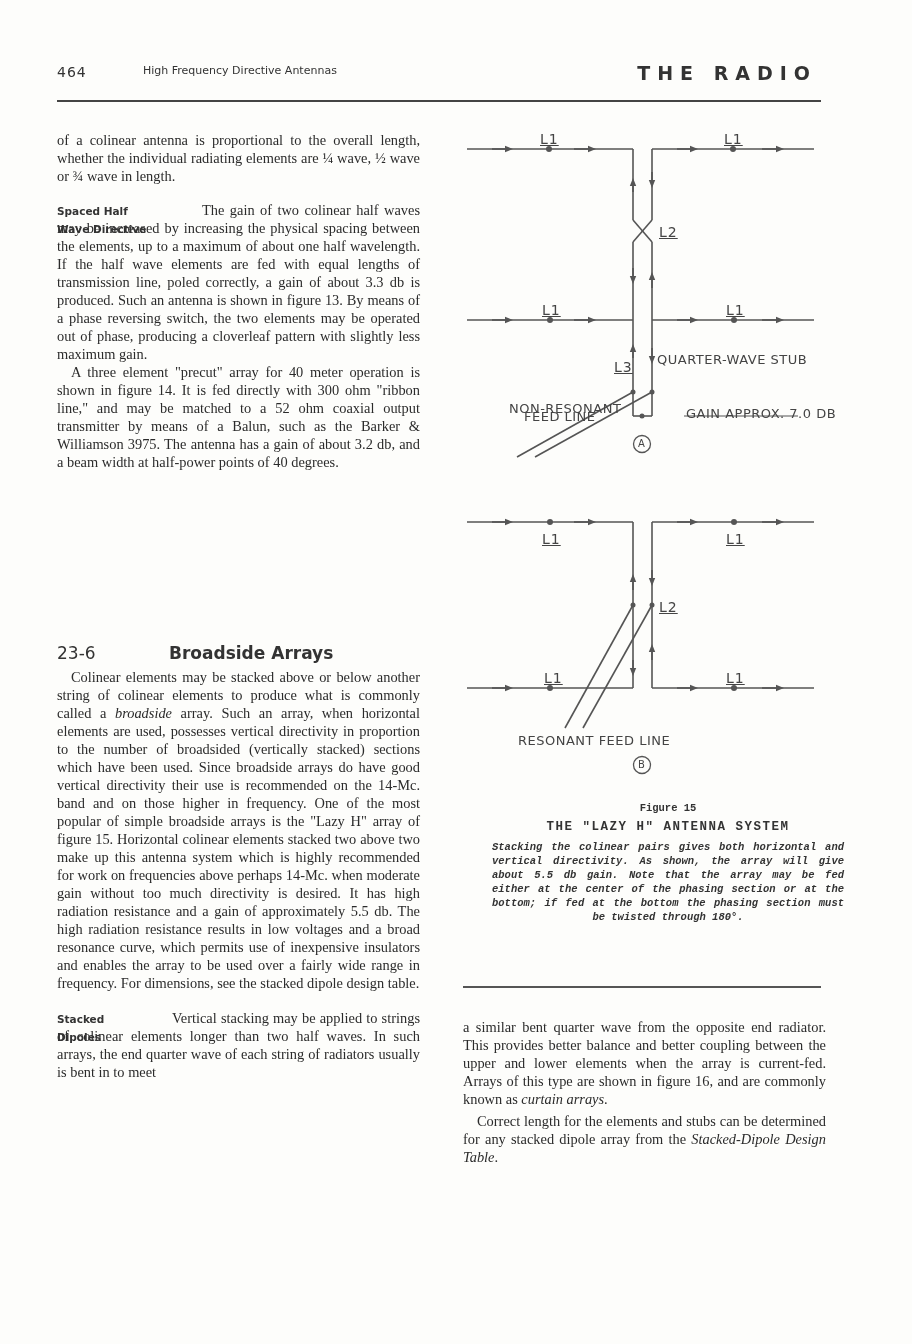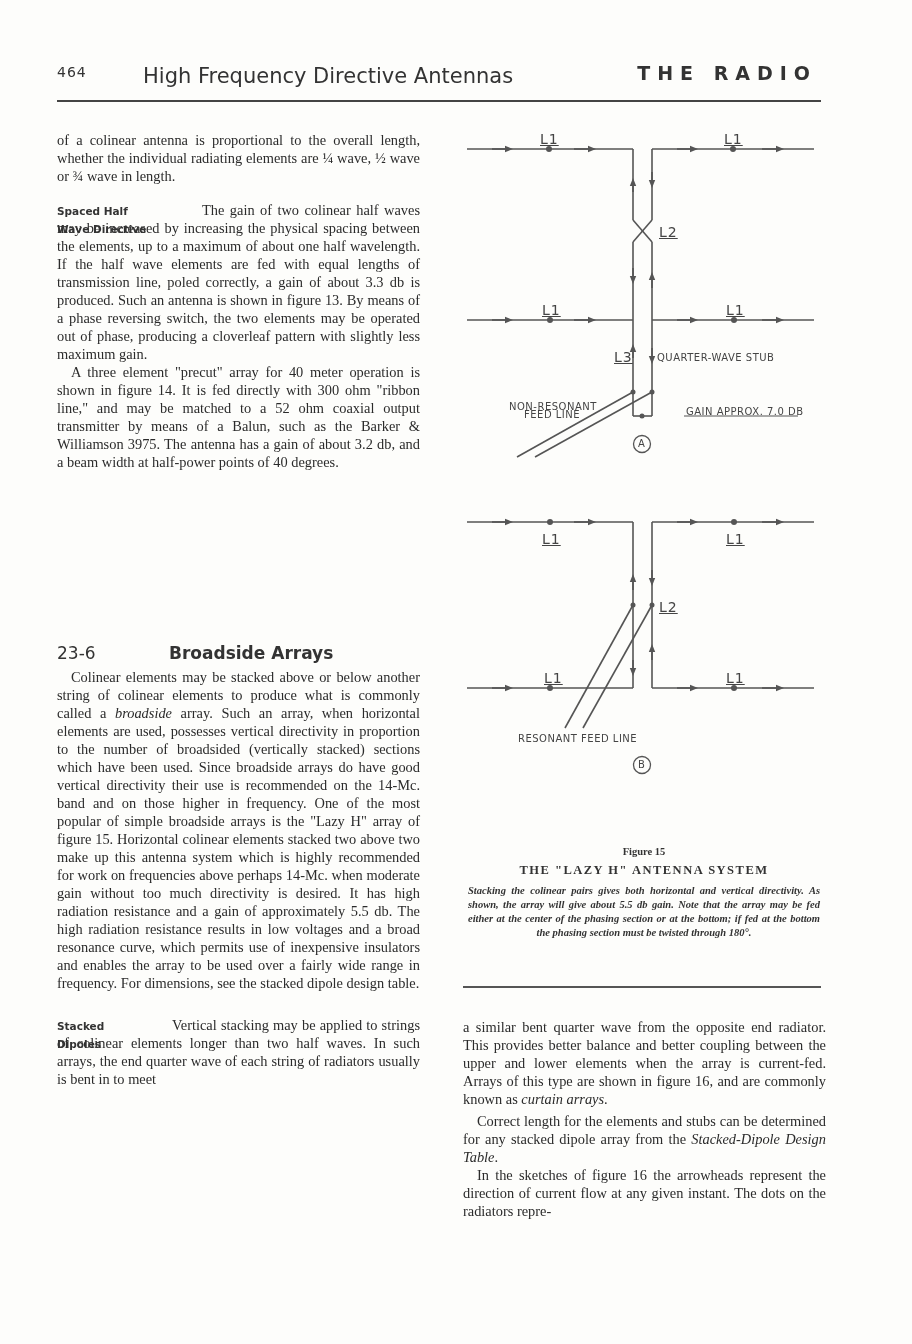--- a/index.html
+++ b/index.html
@@ -1,38 +1,38 @@
 <!DOCTYPE html>
 <html><head>
 <meta charset="utf-8">
 <style>
   html, body { margin: 0; padding: 0; background: #fdfdfb; }
   body { width: 912px; height: 1344px; position: relative; overflow: hidden; color: #2a2a2a; }
   .hdr { position: absolute; top: 60px; left: 57px; width: 760px; height: 30px; }
   .hdr-num { position: absolute; left: 0; top: 4px; font-family: "DejaVu Sans", sans-serif; font-size: 14px; letter-spacing: 1px; color: #333; }
-  .hdr-title { position: absolute; left: 86px; top: 4px; font-family: "DejaVu Sans", sans-serif; font-size: 21px; color: #333; }
+  .hdr-title { position: absolute; left: 86px; top: 4px; font-family: "DejaVu Sans", sans-serif; font-size: 11px; color: #333; }
   .hdr-right { position: absolute; right: 0; top: 2px; font-family: "DejaVu Sans", sans-serif; font-size: 19px; font-weight: bold; letter-spacing: 7px; color: #333; }
   .hdr-rule { position: absolute; left: 57px; top: 100px; width: 764px; height: 2px; background: #444; }
 
   .col { position: absolute; font-family: "Liberation Serif", serif; font-size: 14.4px; line-height: 18px; text-align: justify; color: #2b2b2b; }
   .col p { margin: 0; }
   .indent { text-indent: 14px; }
   .side { position: relative; }
   .side-label { position: absolute; left: 0; top: 1px; font-family: "DejaVu Sans", sans-serif; font-weight: bold; font-size: 10.5px; line-height: 18px; color: #333; }
   .sec-head { position: absolute; left: 57px; top: 643px; width: 370px; font-family: "DejaVu Sans", sans-serif; font-size: 17px; color: #333; }
   .sec-num { position: absolute; left: 0; top: 0; }
   .sec-title { position: absolute; left: 112px; top: 0; font-weight: bold; }
   i { font-style: italic; }
 
   .fig { position: absolute; left: 462px; top: 120px; width: 360px; height: 680px; }
   .fig svg { position: absolute; left: 0; top: 0; }
-  .lbl { position: absolute; font-family: "DejaVu Sans", sans-serif; font-size: 10px; color: #444; letter-spacing: 0.5px; white-space: nowrap; }
+  .lbl { position: absolute; font-family: "DejaVu Sans", sans-serif; font-size: 13px; color: #444; letter-spacing: 0.5px; white-space: nowrap; }
   .lbl-l { font-size: 14px; letter-spacing: 1px; text-decoration: underline; }
 
-  .cap { position: absolute; left: 464px; top: 802px; width: 360px; text-align: center; font-family: Liberation Serif, serif; color: #333; margin-top: 44px; }
+  .cap { position: absolute; left: 488px; top: 802px; width: 360px; text-align: center; font-family: Liberation Mono, monospace; color: #333; }
   .cap-num { font-size: 10.5px; font-weight: bold; margin-bottom: 6px; }
   .cap-title { font-size: 12.5px; font-weight: bold; letter-spacing: 1.5px; margin-bottom: 6px; }
   .cap-text { font-size: 10.5px; font-weight: bold; font-style: italic; line-height: 14px; text-align: justify; text-align-last: center; padding: 0 4px; }
   .cap-rule { position: absolute; left: 463px; top: 986px; width: 358px; height: 1.5px; background: #555; }
 </style>
 </head>
 <body>
 
 <div class="hdr">
   <span class="hdr-num">464</span>
@@ -53,21 +53,21 @@
   <p class="indent">A three element "precut" array for 40 meter operation is shown in figure 14. It is fed directly with 300 ohm "ribbon line," and may be matched to a 52 ohm coaxial output transmitter by means of a Balun, such as the Barker &amp; Williamson 3975. The antenna has a gain of about 3.2 db, and a beam width at half-power points of 40 degrees.</p>
 </div>
 
 <div class="sec-head">
   <span class="sec-num">23-6</span>
   <span class="sec-title">Broadside Arrays</span>
 </div>
 
 <div class="col" style="left:57px; top:668px; width:363px;">
   <p class="indent"><span>Colinear elements may be stacked above or below another string of colinear elements to produce what is commonly called a </span><i>broadside</i><span> array. Such an array, when horizontal elements are used, possesses vertical directivity in proportion to the number of broadsided (vertically stacked) sections which have been used. Since broadside arrays do have good vertical directivity their use is recommended on the 14-Mc. band and on those higher in frequency. One of the most popular of simple broadside arrays is the "Lazy H" array of figure 15. Horizontal colinear elements stacked two above two make up this antenna system which is highly recommended for work on frequencies above perhaps 14-Mc. when moderate gain without too much directivity is desired. It has high radiation resistance and a gain of approximately 5.5 db. The high radiation resistance results in low voltages and a broad resonance curve, which permits use of inexpensive insulators and enables the array to be used over a fairly wide range in frequency. For dimensions, see the stacked dipole design table.</span></p>
-  <div class="side" style="margin-top:24px;">
+  <div class="side" style="margin-top:17px;">
     <div class="side-label">
       <div>Stacked</div>
       <div>Dipoles</div>
     </div>
     <p style="text-indent:115px;">Vertical stacking may be applied to strings of colinear elements longer than two half waves. In such arrays, the end quarter wave of each string of radiators usually is bent in to meet</p>
   </div>
 </div>
 
 <div class="fig">
   <svg width="360" height="680" viewBox="0 0 360 680">
@@ -156,21 +156,21 @@
       <circle cx="180" cy="324" r="8.5"></circle>
       <circle cx="180" cy="645" r="8.5"></circle>
     </g>
   </svg>
 
   <span class="lbl lbl-l" style="left:78px; top:11px;">L1</span>
   <span class="lbl lbl-l" style="left:262px; top:11px;">L1</span>
   <span class="lbl lbl-l" style="left:197px; top:104px;">L2</span>
   <span class="lbl lbl-l" style="left:80px; top:182px;">L1</span>
   <span class="lbl lbl-l" style="left:264px; top:182px;">L1</span>
-  <span class="lbl lbl-l" style="left:152px; top:229px;">L3</span>
+  <span class="lbl lbl-l" style="left:152px; top:239px;">L3</span>
   <span class="lbl" style="left:195px; top:232px;">QUARTER-WAVE STUB</span>
   <span class="lbl" style="left:47px; top:281px;">NON-RESONANT</span>
   <span class="lbl" style="left:62px; top:289px;">FEED LINE</span>
   <span class="lbl" style="left:224px; top:286px;">GAIN APPROX. 7.0 DB</span>
   <span class="lbl" style="left:176px; top:318px; font-size:10px;">A</span>
 
   <span class="lbl lbl-l" style="left:80px; top:411px;">L1</span>
   <span class="lbl lbl-l" style="left:264px; top:411px;">L1</span>
   <span class="lbl lbl-l" style="left:197px; top:479px;">L2</span>
   <span class="lbl lbl-l" style="left:82px; top:550px;">L1</span>
@@ -182,14 +182,13 @@
 <div class="cap">
   <div class="cap-num">Figure 15</div>
   <div class="cap-title">THE "LAZY H" ANTENNA SYSTEM</div>
   <div class="cap-text">Stacking the colinear pairs gives both horizontal and vertical directivity. As shown, the array will give about 5.5 db gain. Note that the array may be fed either at the center of the phasing section or at the bottom; if fed at the bottom the phasing section must be twisted through 180°.</div>
 </div>
 <div class="cap-rule"></div>
 
 <div class="col" style="left:463px; top:1018px; width:363px;">
   <p><span>a similar bent quarter wave from the opposite end radiator. This provides better balance and better coupling between the upper and lower elements when the array is current-fed. Arrays of this type are shown in figure 16, and are commonly known as </span><i>curtain arrays</i><span>.</span></p>
   <p class="indent" style="margin-top:4px;"><span>Correct length for the elements and stubs can be determined for any stacked dipole array from the </span><i>Stacked-Dipole Design Table</i><span>.</span></p>
-  <p class="indent">In the sketches of figure 16 the arrowheads represent the direction of current flow at any given instant. The dots on the radiators repre-</p>
 </div>
 
 </body></html>

